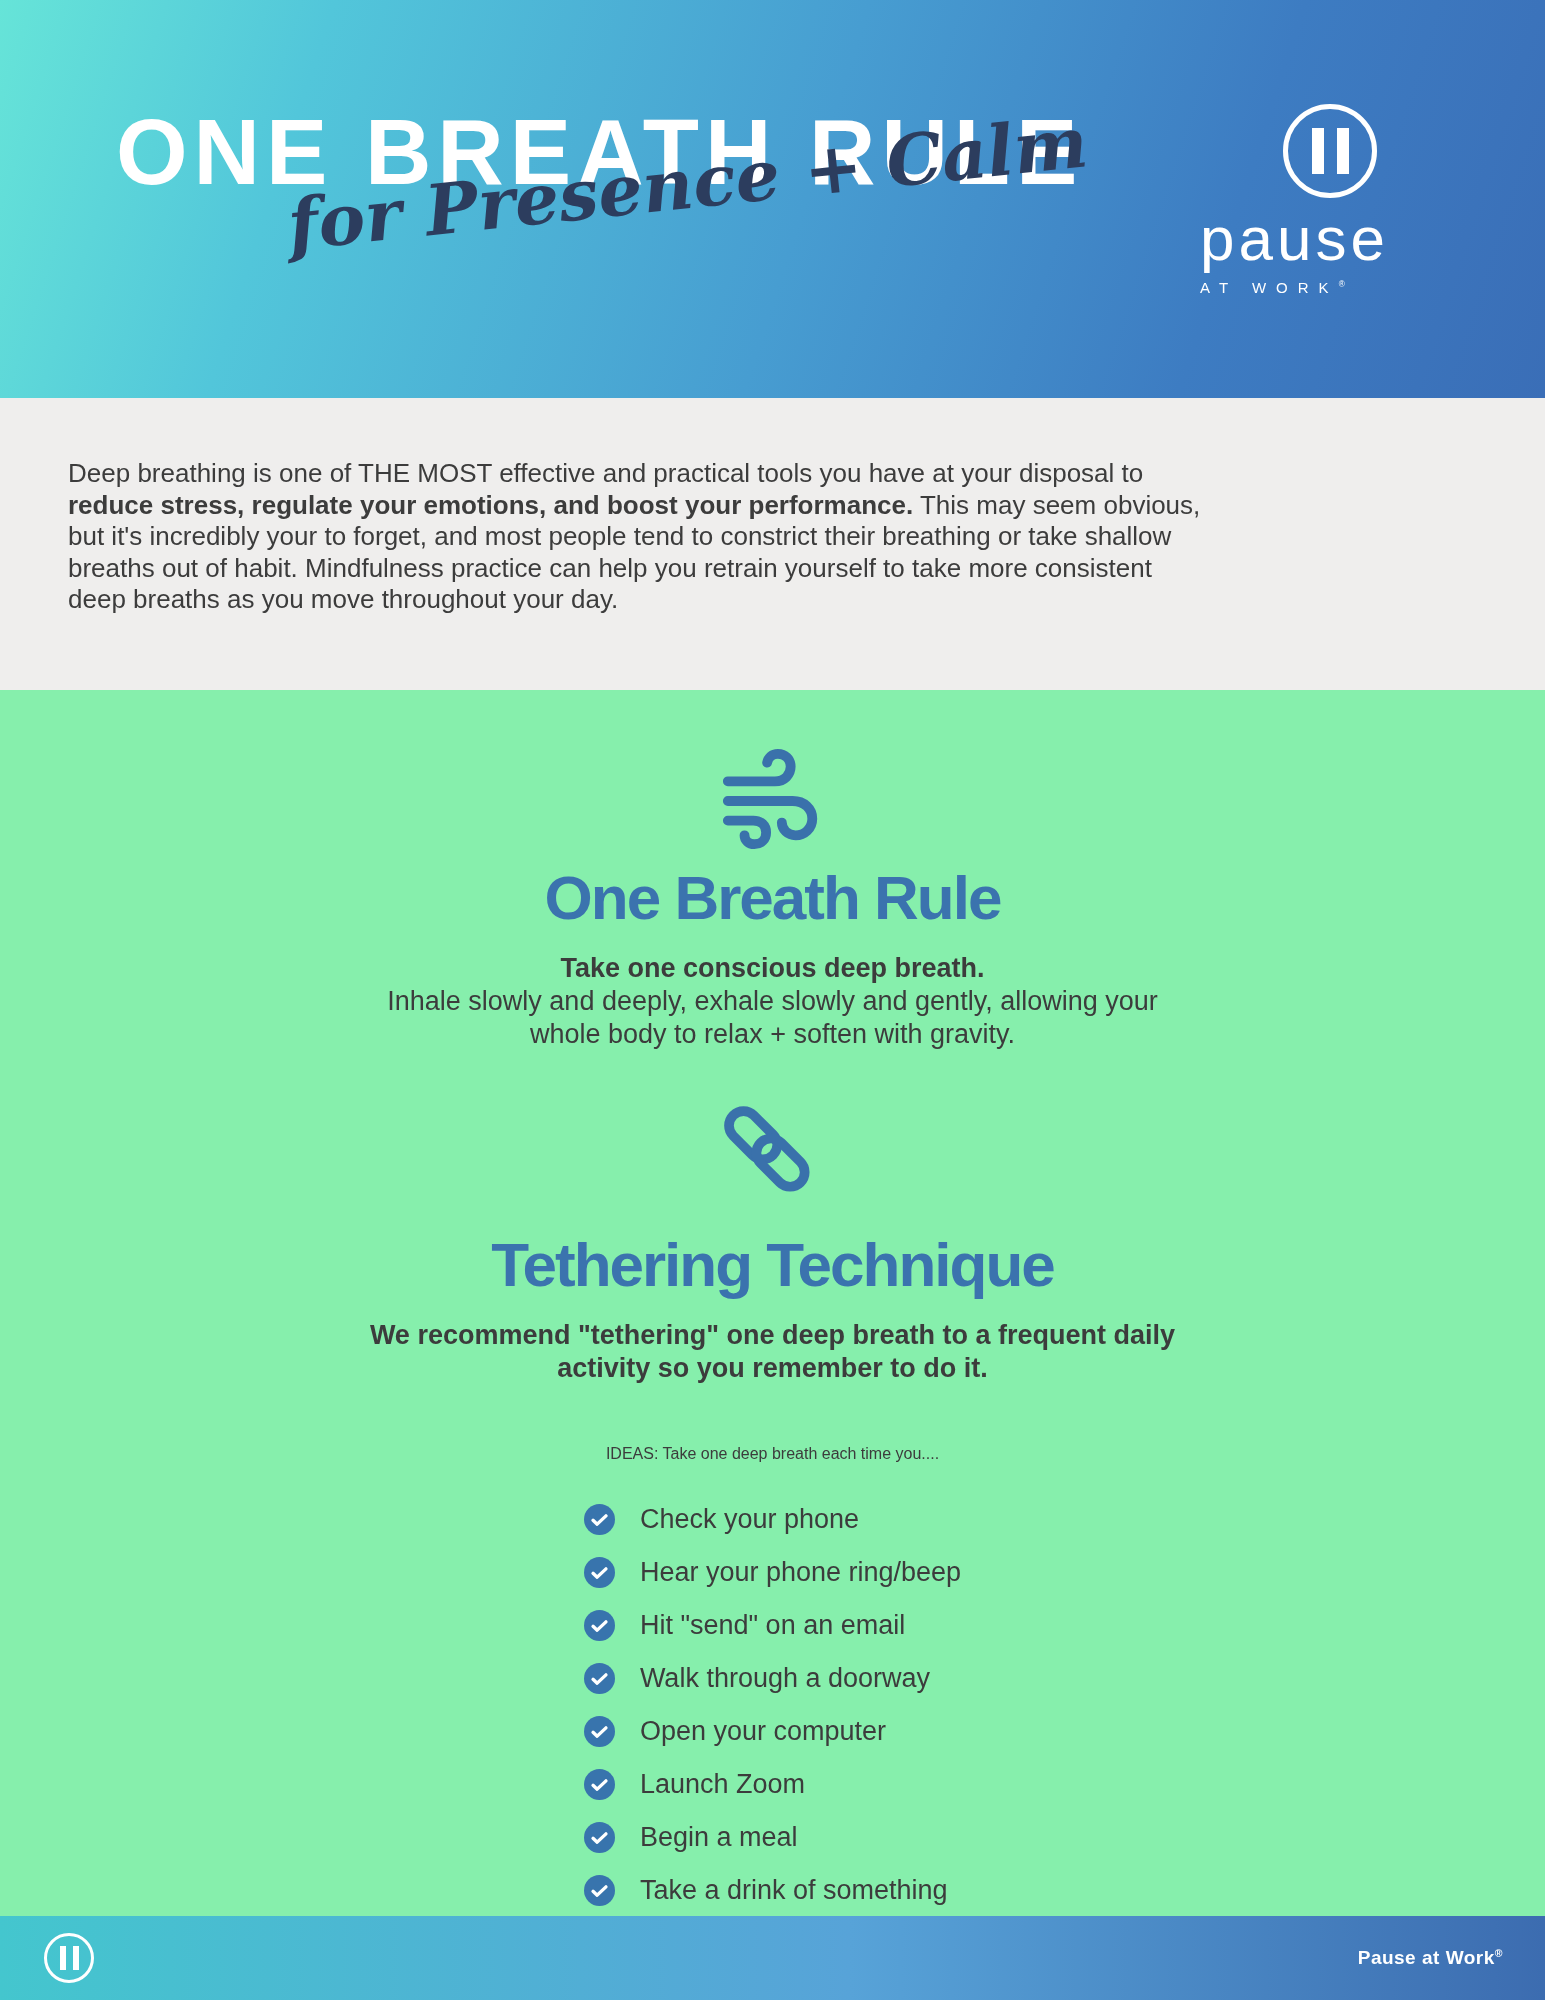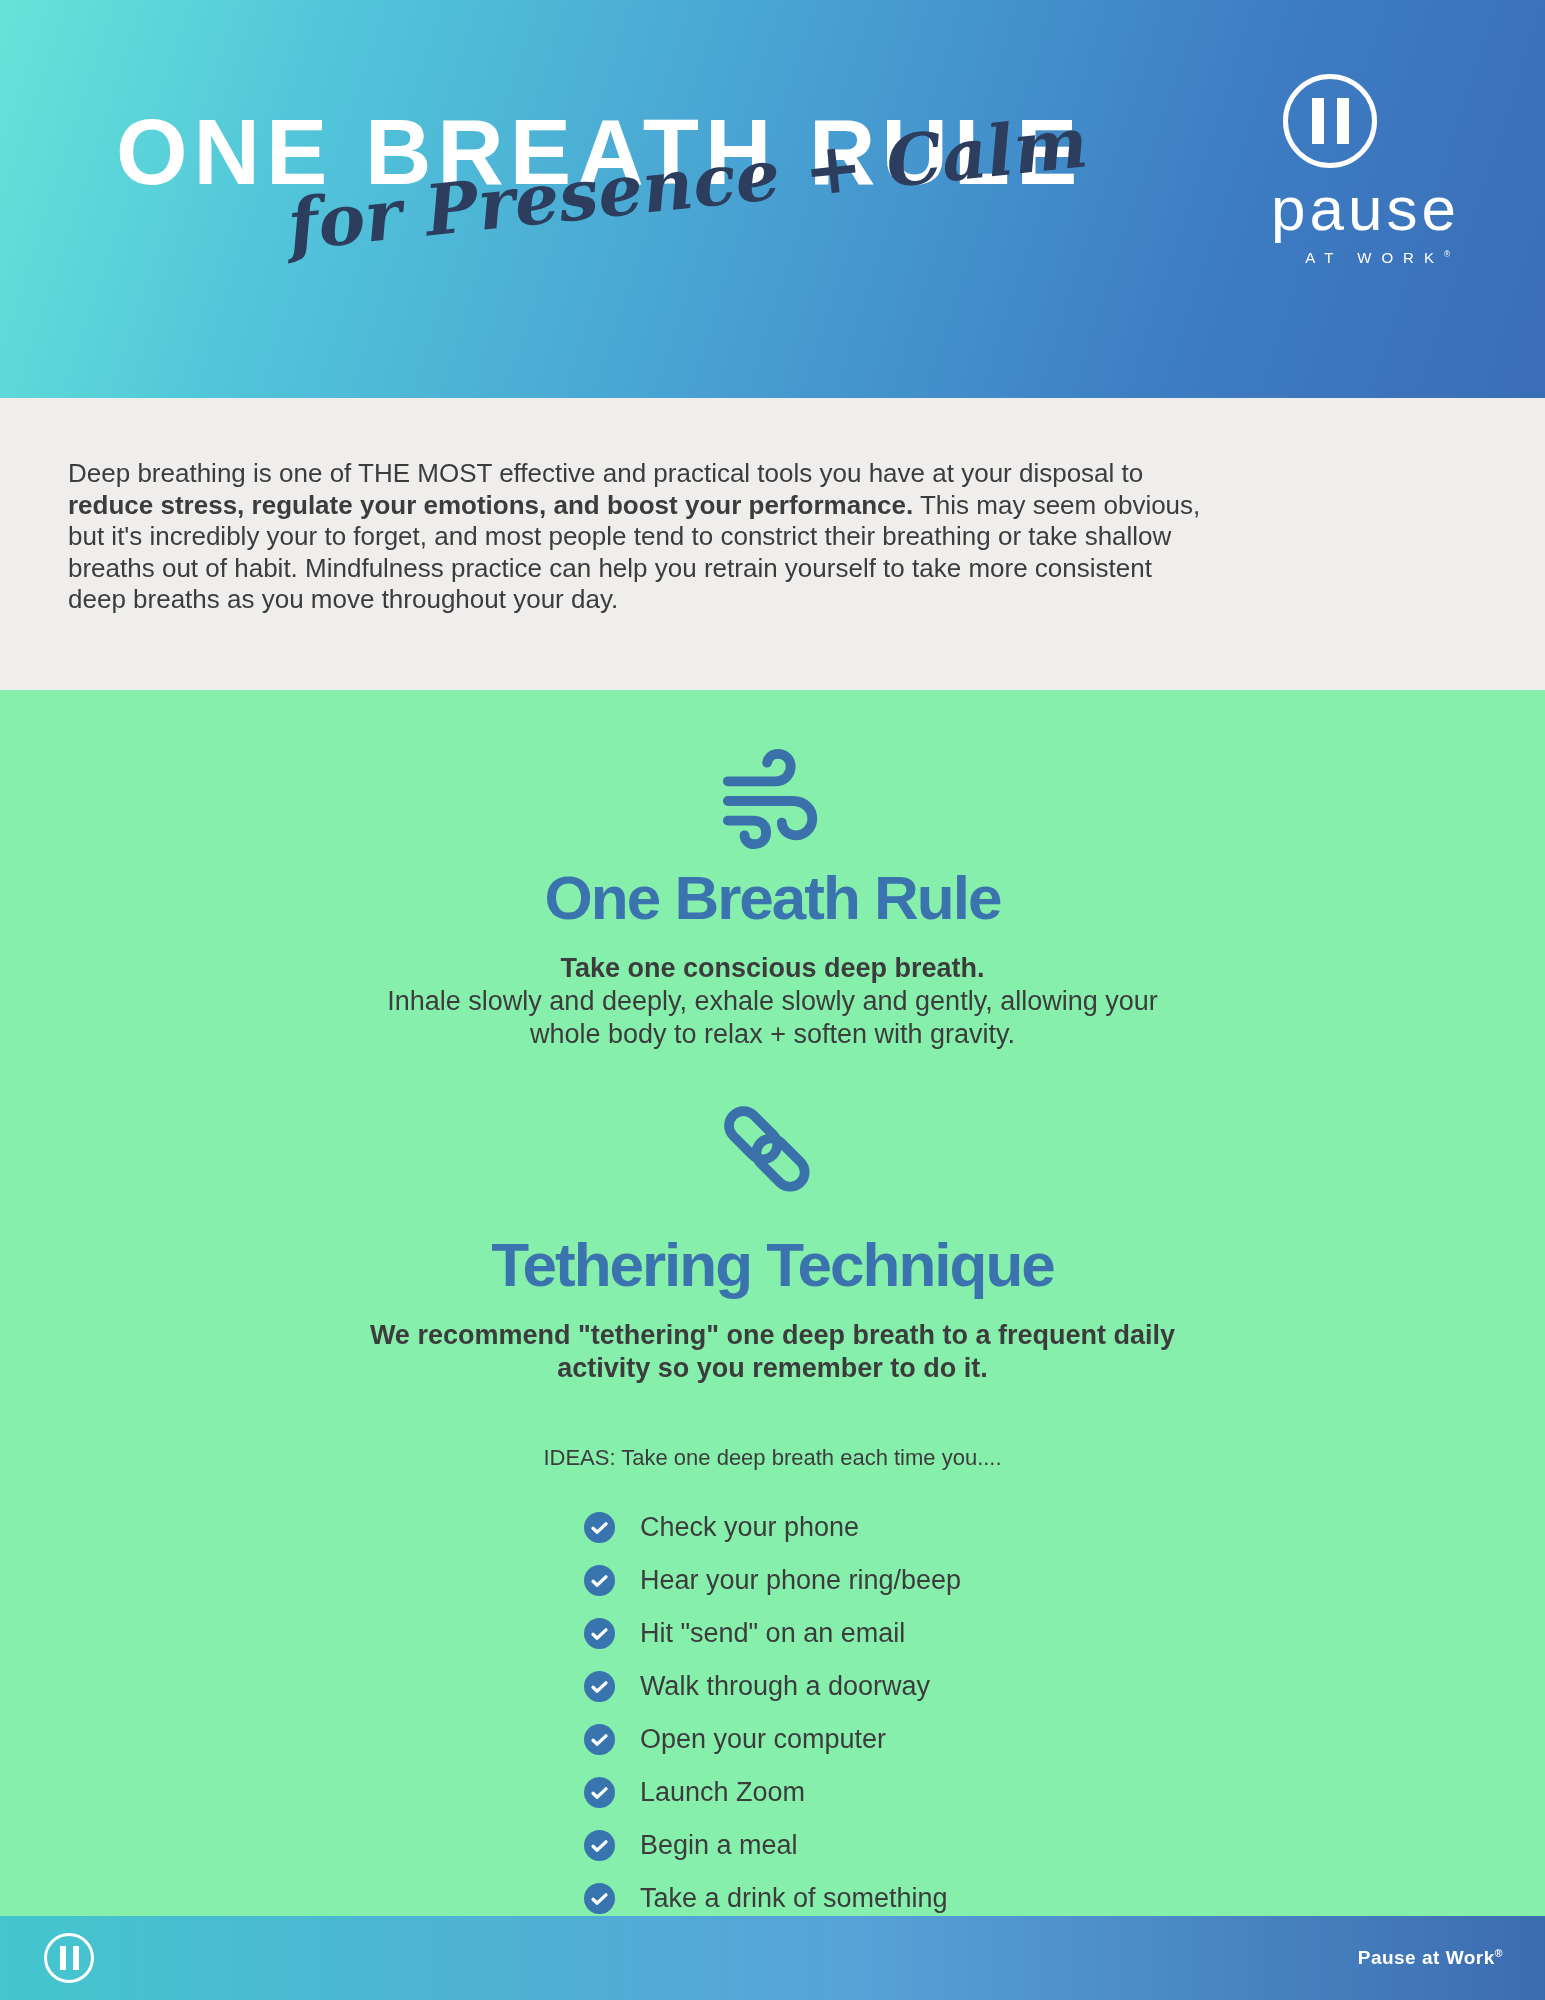--- a/index.html
+++ b/index.html
@@ -20,22 +20,22 @@
     font-size:92px; font-weight:700; letter-spacing:6px; line-height:1;
     color:#ffffff; white-space:nowrap; z-index:1;
   }
   .hero-script {
     position:absolute; left:286px; top:142px;
     font-family:"DejaVu Serif", serif; font-style:italic; font-weight:700;
     font-size:70px; color:#2c3d5e; white-space:nowrap;
     transform:rotate(-6deg); z-index:2;
   }
   .logo {
-    position:absolute; left:1200px; top:74px; width:260px;
-    text-align:right; color:#ffffff; z-index:3;
+    position:absolute; left:1200px; top:104px; width:260px;
+    text-align:left; color:#ffffff; z-index:3;
   }
   .logo-circle {
     width:94px; height:94px; border:5px solid #ffffff; border-radius:50%;
     margin:0 auto; display:flex; align-items:center; justify-content:center; gap:13px;
   }
   .logo-bar { width:12px; height:46px; background:#ffffff; }
   .logo-word {
     margin-top:10px; font-size:62px; font-weight:400; letter-spacing:4px; line-height:1;
   }
   .logo-sub {
@@ -55,21 +55,21 @@
   .content { text-align:center; }
   .icon-wrap { line-height:0; }
   .icon-wrap.wind { padding-top:56px; }
   .icon-wrap.chain { padding-top:44px; }
   .section-heading {
     margin-top:10px; font-size:62px; font-weight:700; letter-spacing:-2px;
     color:#3b73ae; line-height:1.1;
   }
   .section-sub { margin-top:20px; font-size:27px; line-height:33px; color:#3c3c3c; }
   .section-sub strong { font-weight:700; }
-  .ideas-line { margin-top:60px; font-size:22px; color:#3c3c3c; }
+  .ideas-line { margin-top:60px; font-size:16px; color:#3c3c3c; }
 
   
   .checklist {
     display:inline-block; margin-top:30px; list-style:none; text-align:left;
   }
   .check-item { display:flex; align-items:center; gap:25px; height:53px; }
   .check-item .label { font-size:27px; color:#3c3c3c; }
   .check-icon { flex:0 0 auto; display:block; }
 
   

